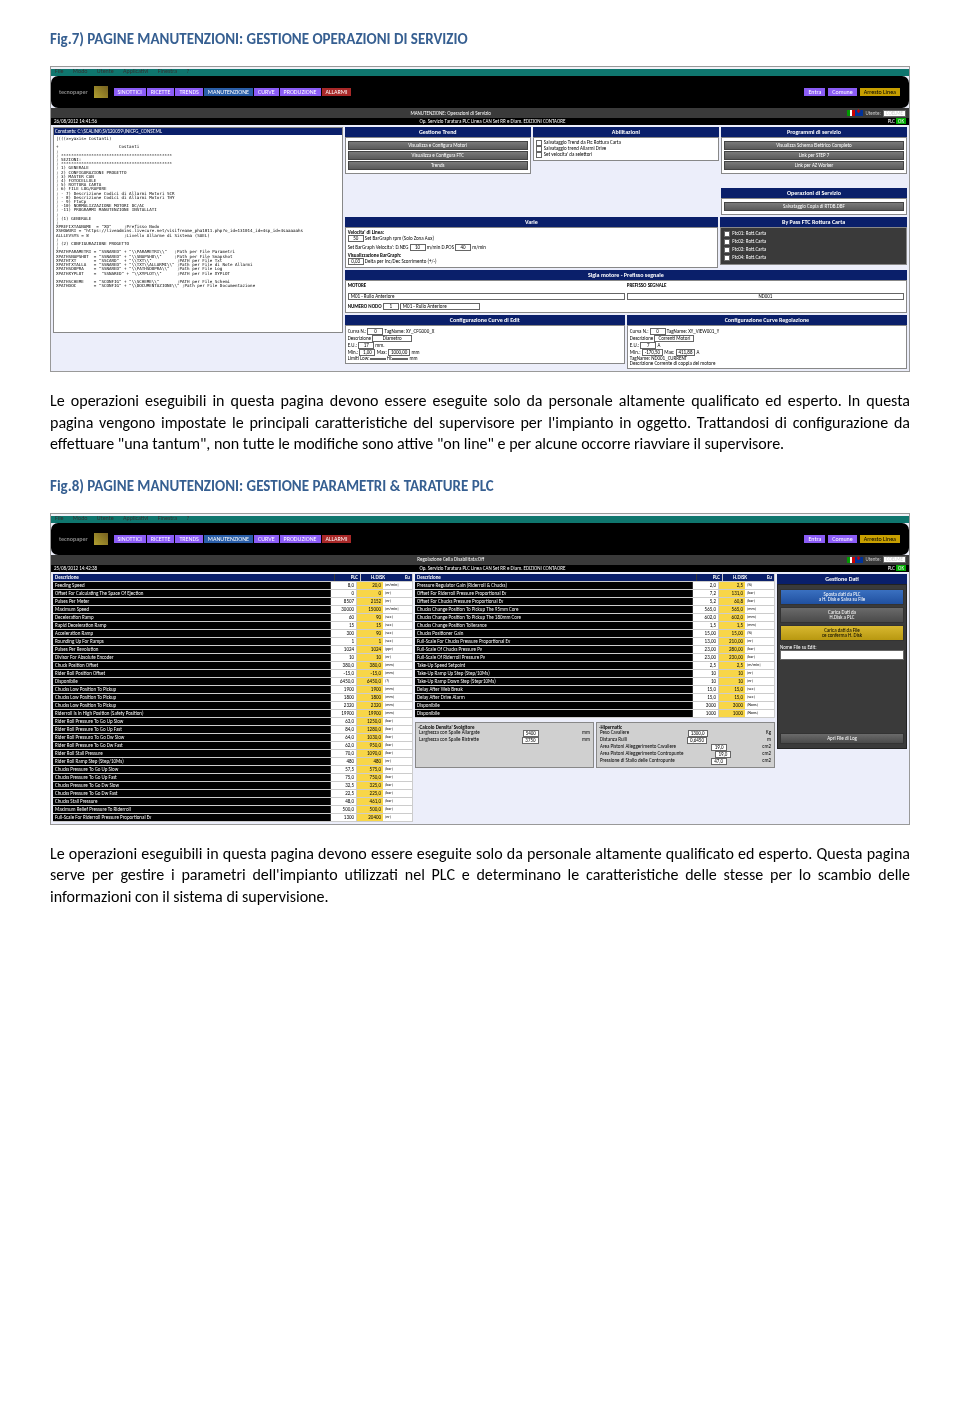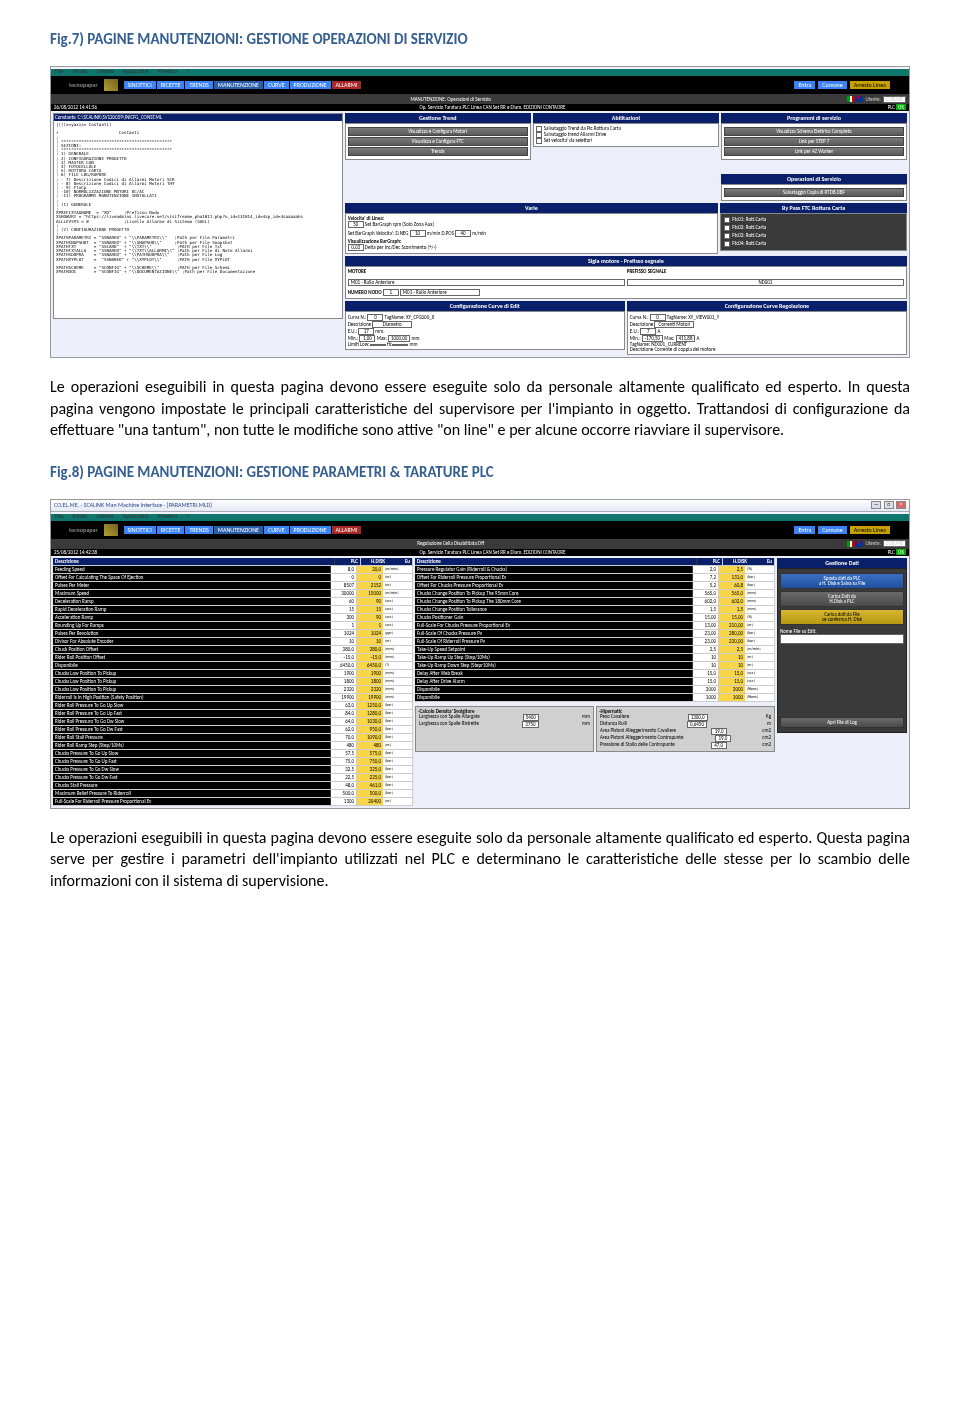--- a/index.html
+++ b/index.html
@@ -5,25 +5,25 @@
   * { box-sizing: border-box; margin: 0; padding: 0; }
   body { background: #fff; font-family: Calibri, Arial, sans-serif; width: 960px; margin: 0 auto; padding: 30px 50px; color: #000; }
   .fig-title { color: #365F91; font-weight: bold; font-size: 15px; margin-bottom: 18px; }
   .screenshot { border: 1px solid #999; margin-bottom: 18px; background: #eceefa; font-size: 6px; line-height: 1; }
   .win-top { background: linear-gradient(#fdfdfd,#e4e9f4); height: 12px; display:flex; align-items:center; justify-content:space-between; padding:0 3px; border-bottom:1px solid #aab; }
   .win-top .wt { color:#2a4a8a; font-size:6px; }
   .win-ctrl span { display:inline-block; width:10px; height:8px; background:#d9e0ea; border:1px solid #888; margin-left:1px; text-align:center; font-size:5px; }
   .win-ctrl .cls { background:#d66; color:#fff; }
   .menubar { background:#f2f2f8; height:9px; padding:1px 4px; font-size:6px; color:#333; border-bottom:7px solid #0f766e; }
   .menubar span { margin-right:8px; }
-  .topbar { background:#000; height:18px; display:flex; align-items:center; padding:0 18px; }
+  .topbar { background:#000; height:32px; display:flex; align-items:center; padding:0 8px;border-radius:7px; }
   .topbar .brand { color:#888; font-size:6px; font-weight:bold; margin-right:6px; }
   .topbar .logo { width:14px; height:12px; background:linear-gradient(45deg,#b0a030,#756020); margin-right:6px; }
   .tab { padding:1px 4px; font-size:6px; color:#fff; margin-right:1px; }
-  .t-blue { background:#2a5ea8; } .t-dblue { background:#3b82f6; } .t-yel { background:#c8a000; color:#000; } .t-red { background:#a82828; }
+  .t-blue { background:#2a5ea8; } .t-dblue { background:#8b5cf6; } .t-yel { background:#c8a000; color:#000; } .t-red { background:#a82828; }
   .topbar .rt { margin-left:auto; display:flex; align-items:center; gap:2px; }
   .flag { width:8px; height:6px; display:inline-block; }
   .flag.it { background:linear-gradient(90deg,#090 33%,#fff 33% 66%,#c00 66%); }
   .flag.uk { background:#039; position:relative; } .flag.uk:after{content:"✱";color:#c00;font-size:5px;position:absolute;left:1px;top:-1px;}
   .ubox { background:#fff; border:1px solid #666; padding:0 2px; font-size:5px; }
   .subbar { background:#3a3a3a; height:10px; display:flex; align-items:center; padding:0 3px; font-size:5px; color:#ccc; }
   .datebar { background:#000; color:#fff; font-size:5px; padding:1px 3px; display:flex; justify-content:space-between; }
   .panel-hdr { background:#0a1f6a; color:#fff; font-weight:bold; text-align:center; font-size:6px; padding:1px 0; border:1px solid #0a1f6a; }
   .panel-box { background:#fff; border:1px solid #888; padding:2px; }
   .gbtn { background:linear-gradient(#7a7a7a,#5a5a5a); color:#fff; font-size:5px; padding:1px 3px; margin:1px 0; display:block; text-align:center; border:1px solid #444; }
@@ -248,28 +248,20 @@
       </div>
     </div>
   </div>
 </div>
 
 <p class="para">Le operazioni eseguibili in questa pagina devono essere eseguite solo da personale altamente qualificato ed esperto. In questa pagina vengono impostate le principali caratteristiche del supervisore per l'impianto in oggetto. Trattandosi di configurazione da effettuare "una tantum", non tutte le modifiche sono attive "on line" e per alcune occorre riavviare il supervisore.</p>
 
 <div class="fig-title">Fig.8)  PAGINE MANUTENZIONI: GESTIONE PARAMETRI &amp; TARATURE PLC</div>
 
 <div class="screenshot">
-  <div class="win-top">
-    <span class="wt">CO.EL.ME. - SCALINK Man Machine Interface - [PARAMETRI.MLD]</span>
-    <span class="win-ctrl">
-      <span>—</span>
-      <span>□</span>
-      <span class="cls">×</span>
-    </span>
-  </div>
   <div class="menubar">
     <span>File</span>
     <span>Modo</span>
     <span>Utente</span>
     <span>Applicativi</span>
     <span>Finestra</span>
     <span>?</span>
   </div>
   <div class="topbar">
     <span class="brand">tecnopaper</span>

